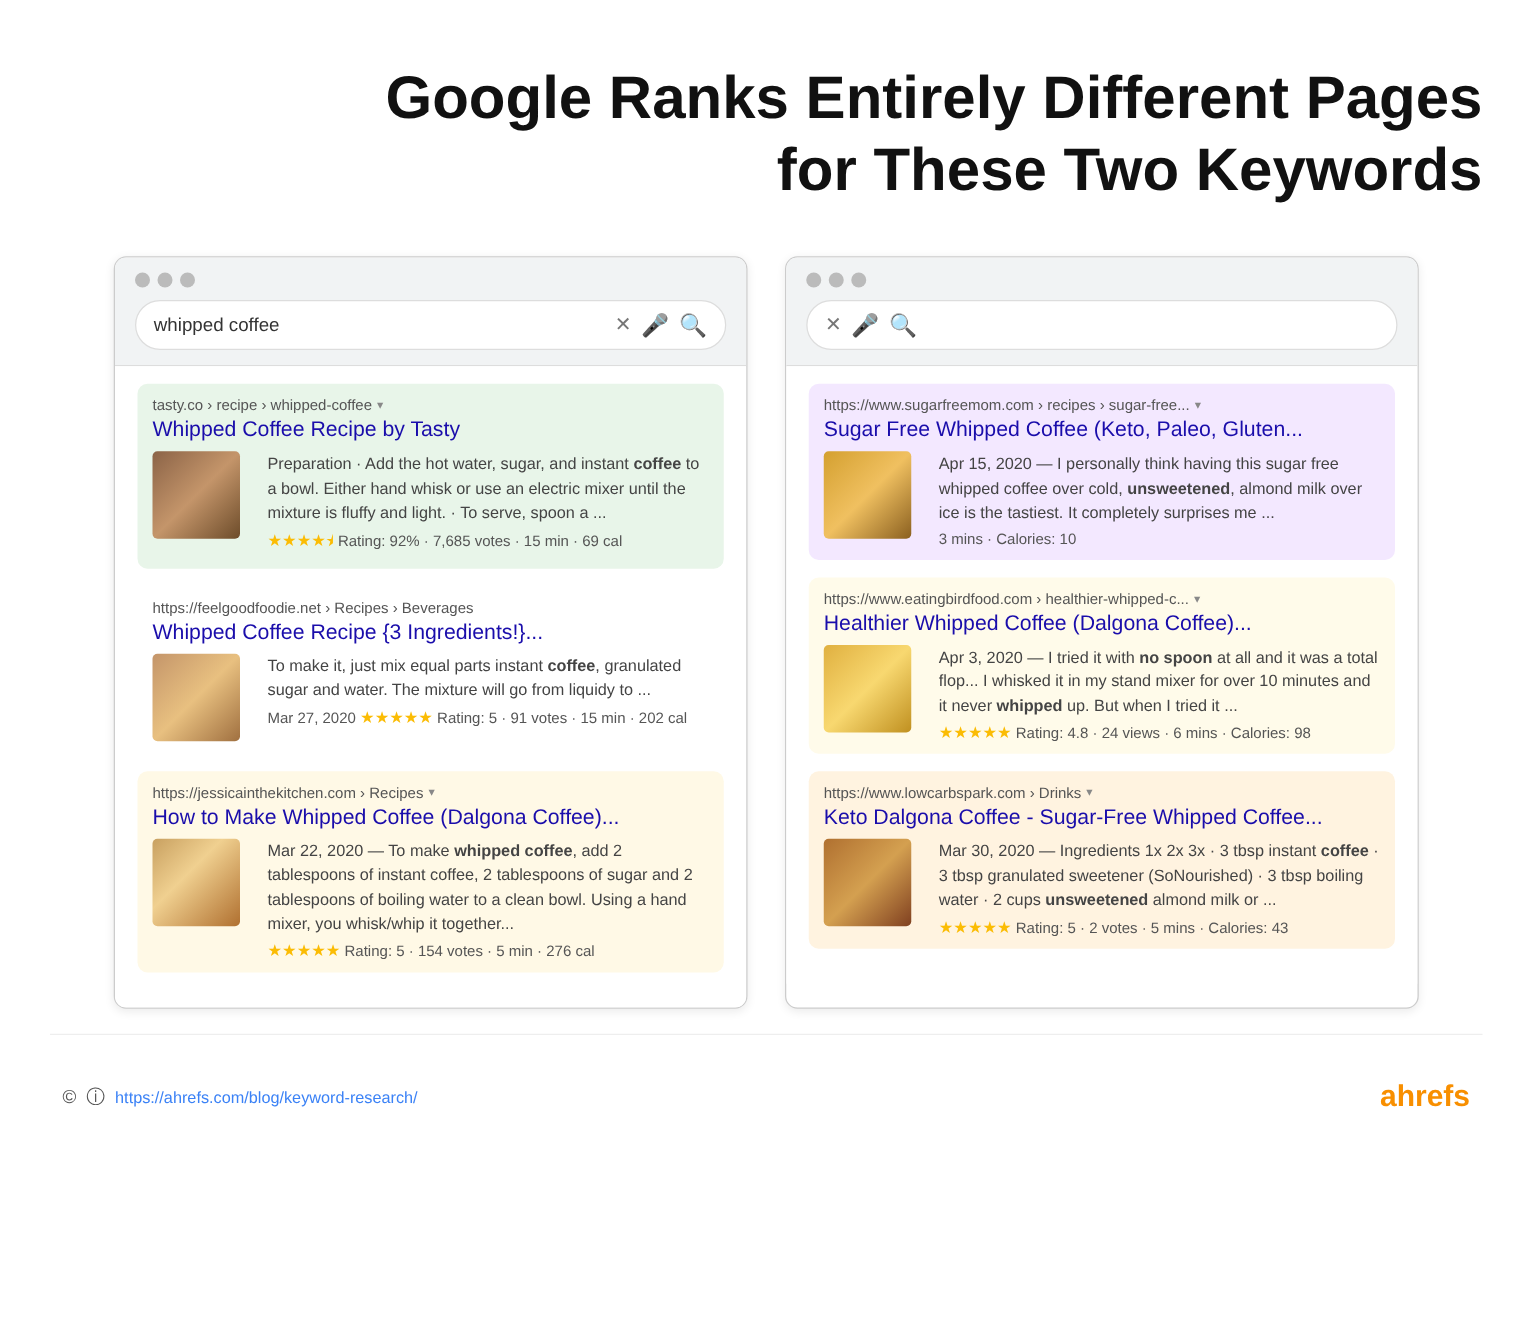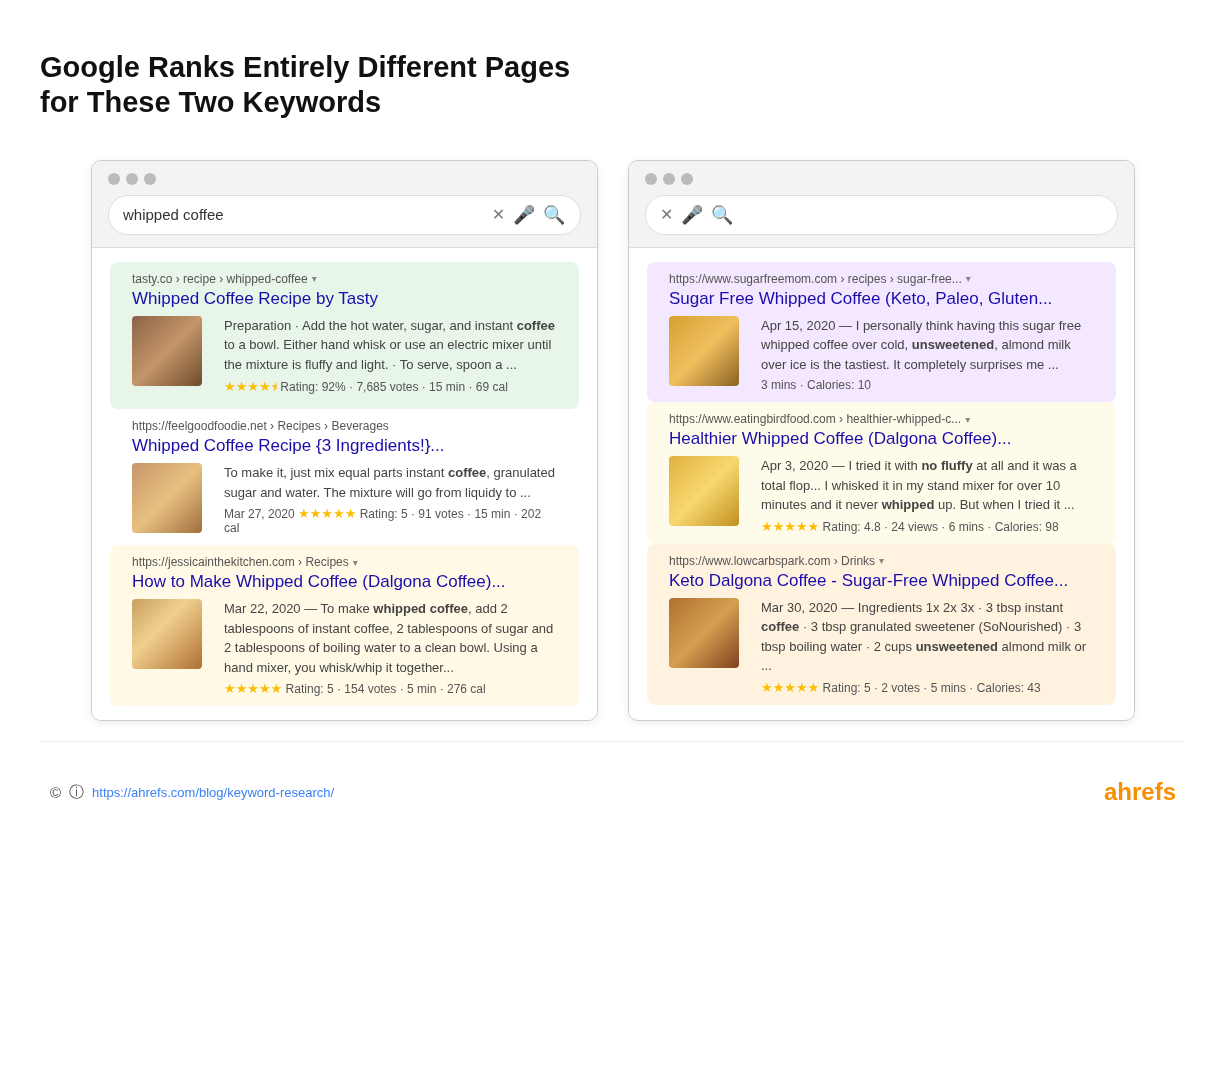--- a/index.html
+++ b/index.html
@@ -4,22 +4,22 @@
   <style>
     * { box-sizing: border-box; margin: 0; padding: 0; }
     body {
       background: #fff;
       font-family: Arial, sans-serif;
       width: 1226px;
       min-height: 1075px;
       padding: 30px 40px;
     }
     h1 {
-      text-align: left;
-      font-size: 29px;
+      text-align: right;
+      font-size: 48px;
       font-weight: 900;
       color: #111;
       line-height: 1.2;
       margin-bottom: 40px;
       margin-top: 20px;
     }
     .browsers-container {
       display: flex;
       gap: 30px;
       justify-content: center;
@@ -65,21 +65,22 @@
     .search-icon-mic { font-size: 18px; }
     .search-icon-glass { color: #1a73e8; font-size: 18px; }
 
     .browser-body {
       padding: 14px 18px;
       background: #fff;
     }
 
     
     .result-card {
-      padding: 10px 22px;
+      margin-bottom: 14px;
+      padding: 10px 12px;
       border-radius: 8px;
     }
     .result-card.green-bg { background: #e8f5e9; }
     .result-card.white-bg { background: #fff; }
     .result-card.yellow-bg { background: #fff9e6; }
 
     
     .result-card.purple-bg { background: #f3e8ff; }
     .result-card.cream-bg  { background: #fffbea; }
     .result-card.orange-bg { background: #fff3e0; }
@@ -299,21 +300,21 @@
       <div class="result-card cream-bg">
         <div class="result-breadcrumb">
           <span>https://www.eatingbirdfood.com › healthier-whipped-c...</span>
           <span class="breadcrumb-dropdown">▾</span>
         </div>
         <a class="result-title">Healthier Whipped Coffee (Dalgona Coffee)...</a>
         <div class="result-content">
           <div class="result-thumb thumb-r2"></div>
           <div>
             <div class="result-text">
-              Apr 3, 2020 — I tried it with <strong>no fluffy</strong> at all and it was a total flop... I whisked it in my stand mixer for over 10 minutes and it never <strong>whipped</strong> up. But when I tried it ...
+              Apr 3, 2020 — I tried it with <strong>no spoon</strong> at all and it was a total flop... I whisked it in my stand mixer for over 10 minutes and it never <strong>whipped</strong> up. But when I tried it ...
             </div>
             <div class="result-meta">
               <span class="stars">★★★★★</span> Rating: 4.8 · 24 views · 6 mins · Calories: 98
             </div>
           </div>
         </div>
       </div>
 
       <div class="result-card orange-bg">
         <div class="result-breadcrumb">

